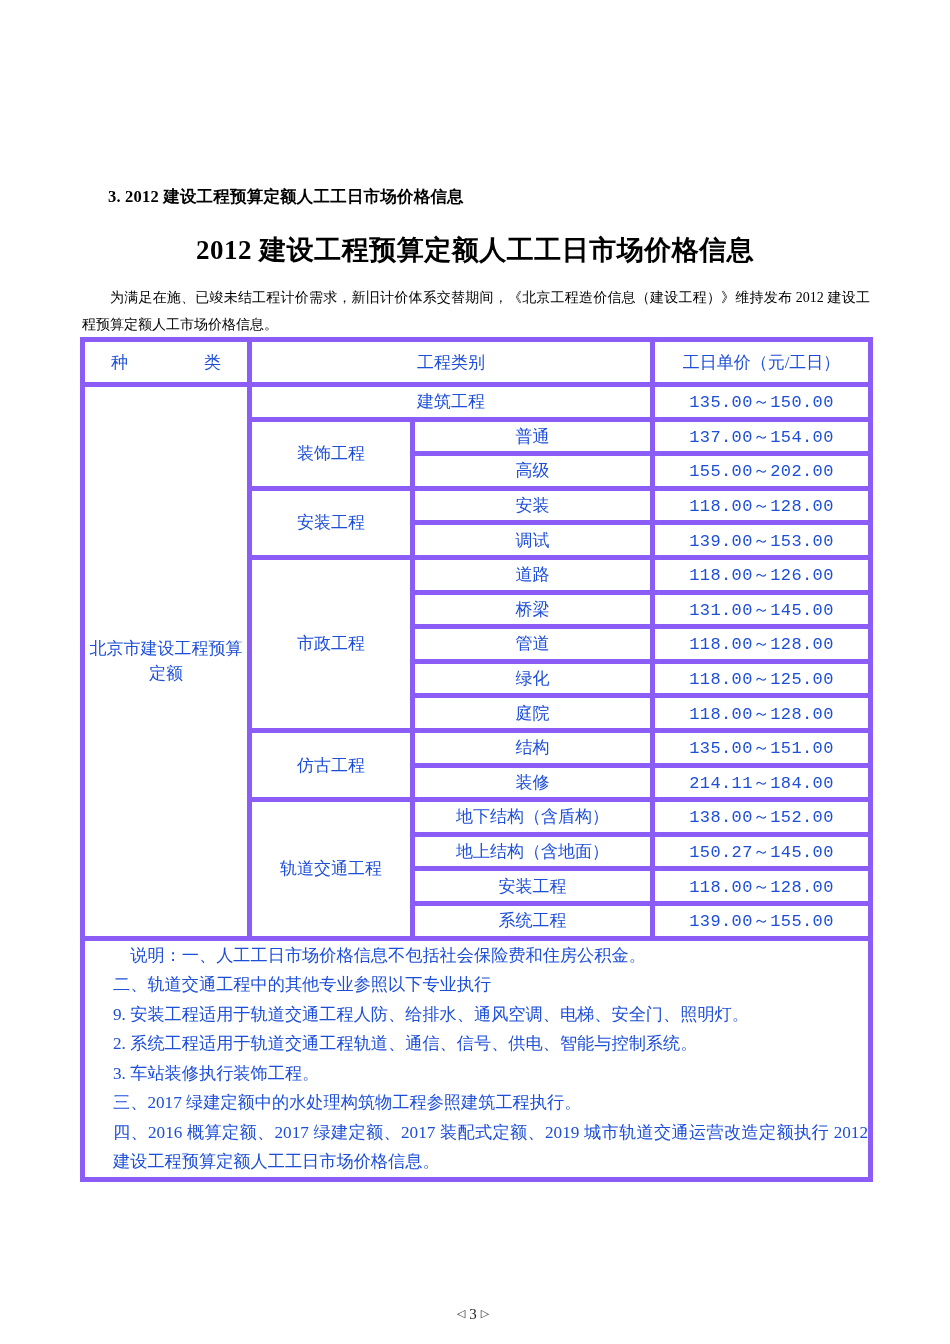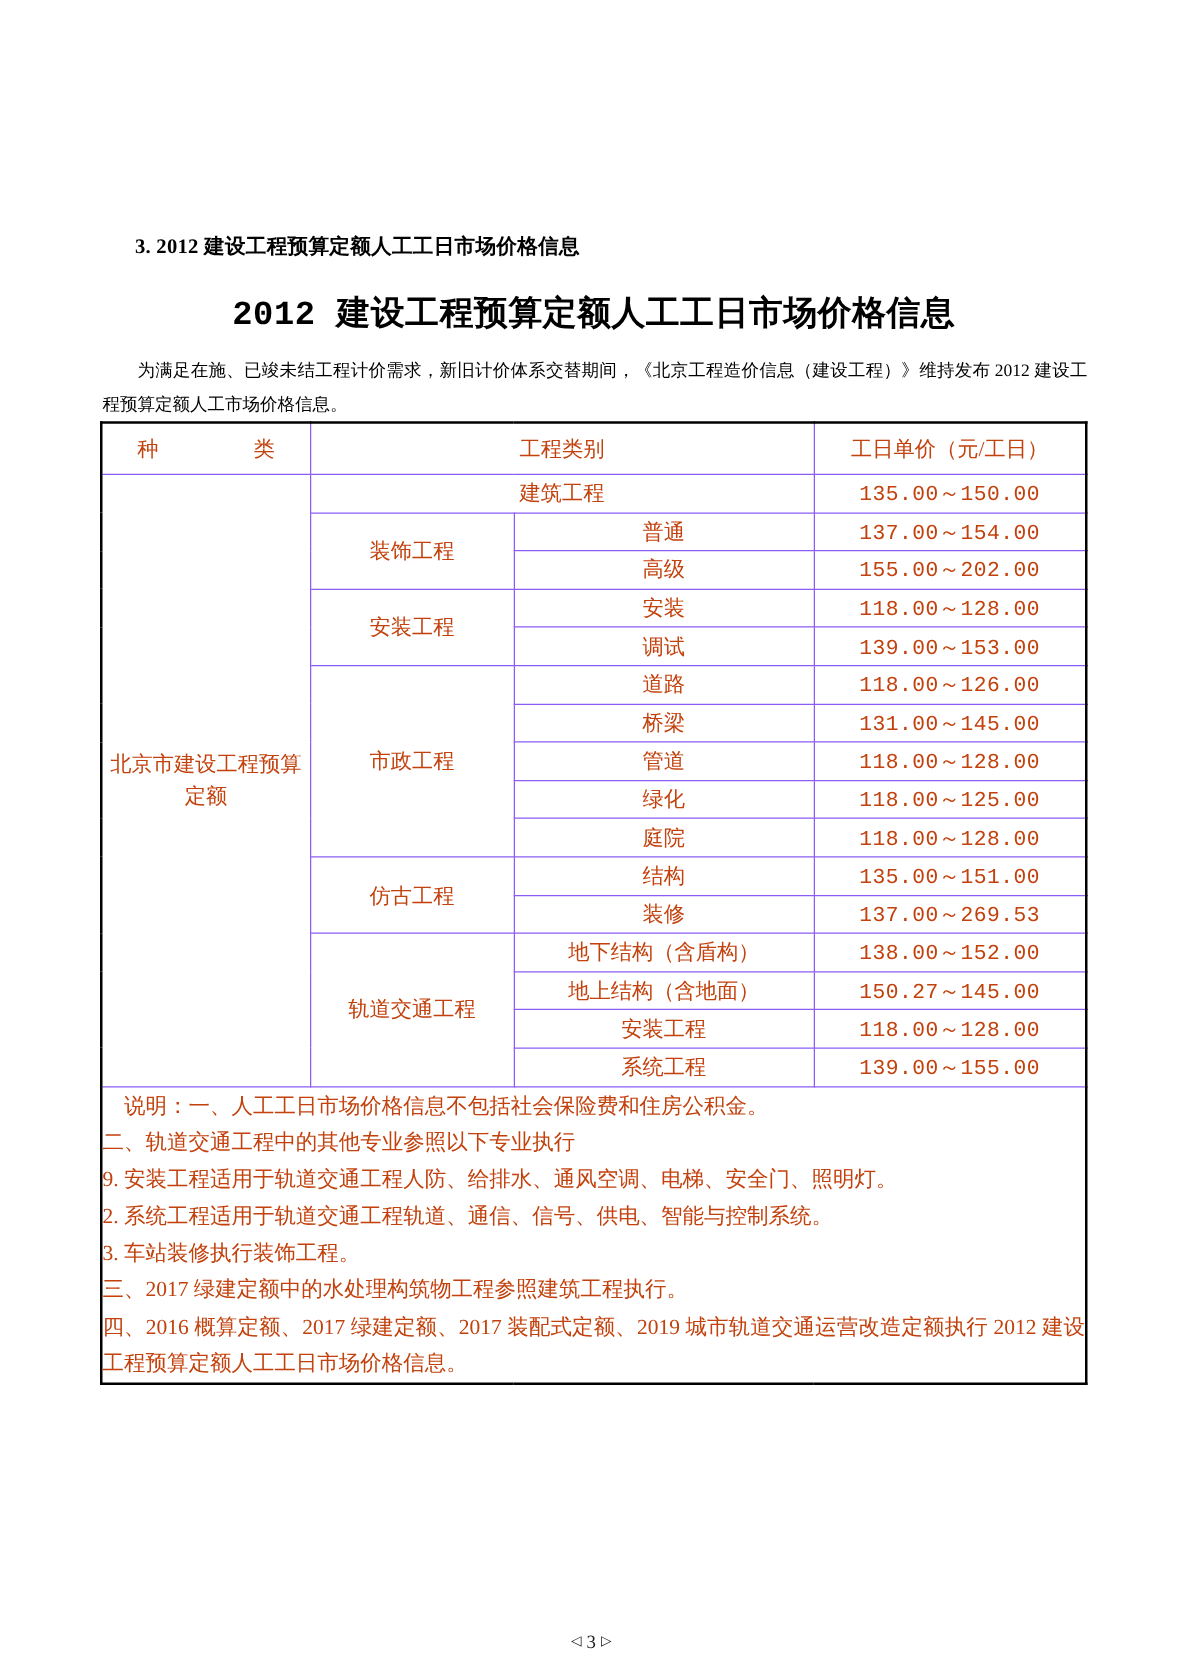--- a/index.html
+++ b/index.html
@@ -36,21 +36,20 @@
   
   .doc-title {
     position: absolute;
     left: 0;
     top: 218px;
     width: 950px;
     text-align: center;
     font-size: 27px;
     font-weight: bold;
     letter-spacing: 0.5px;
-    font-family: Liberation Mono, monospace;
   }
 
   
   .intro {
     position: absolute;
     left: 82px;
     top: 270px;
     width: 788px;
     font-size: 14px;
     line-height: 27px;
@@ -66,27 +65,27 @@
     top: 323px;
     width: 790px;
   }
   table.price-table {
     border-collapse: collapse;
     width: 790px;
     table-layout: fixed;
   }
   table.price-table td,
   table.price-table th {
-    border: 1px solid #8b5cf6;
+    border: 5px solid #8b5cf6;
     padding: 0;
     text-align: center;
     vertical-align: middle;
     font-weight: normal;
     font-size: 17px;
-    color: #c2410c;
+    color: #1d4ed8;
   }
   .row-head td {
     height: 40px;
     font-weight: bold;
     font-size: 17.5px;
     color: #000000;
   }
   .head-kind {
     letter-spacing: 14px;
     text-indent: 14px;
@@ -127,20 +126,21 @@
     vertical-align: top;
     padding: 8px 14px 40px 14px;
     height: 208px;
   }
   .notes-cell p {
     margin: 0;
     font-size: 17.2px;
     line-height: 29.5px;
     text-align: justify;
     text-justify: inter-ideograph;
+    padding-left: 28px;
   }
   .note-indent {
     text-indent: 1em;
   }
 
   
   .footer {
     position: absolute;
     left: 0;
     top: 1292px;
@@ -229,21 +229,21 @@
           <td class="price-cell">118.00～128.00</td>
         </tr>
 
         <tr class="body-row">
           <td rowspan="2" class="group-cell">仿古工程</td>
           <td class="group-cell">结构</td>
           <td class="price-cell">135.00～151.00</td>
         </tr>
         <tr class="body-row">
           <td class="group-cell">装修</td>
-          <td class="price-cell">137.00～269.53</td>
+          <td class="price-cell">214.11～184.00</td>
         </tr>
 
         <tr class="body-row">
           <td rowspan="4" class="group-cell">轨道交通工程</td>
           <td class="group-cell">地下结构（含盾构）</td>
           <td class="price-cell">138.00～152.00</td>
         </tr>
         <tr class="body-row">
           <td class="group-cell">地上结构（含地面）</td>
           <td class="price-cell">150.27～145.00</td>

